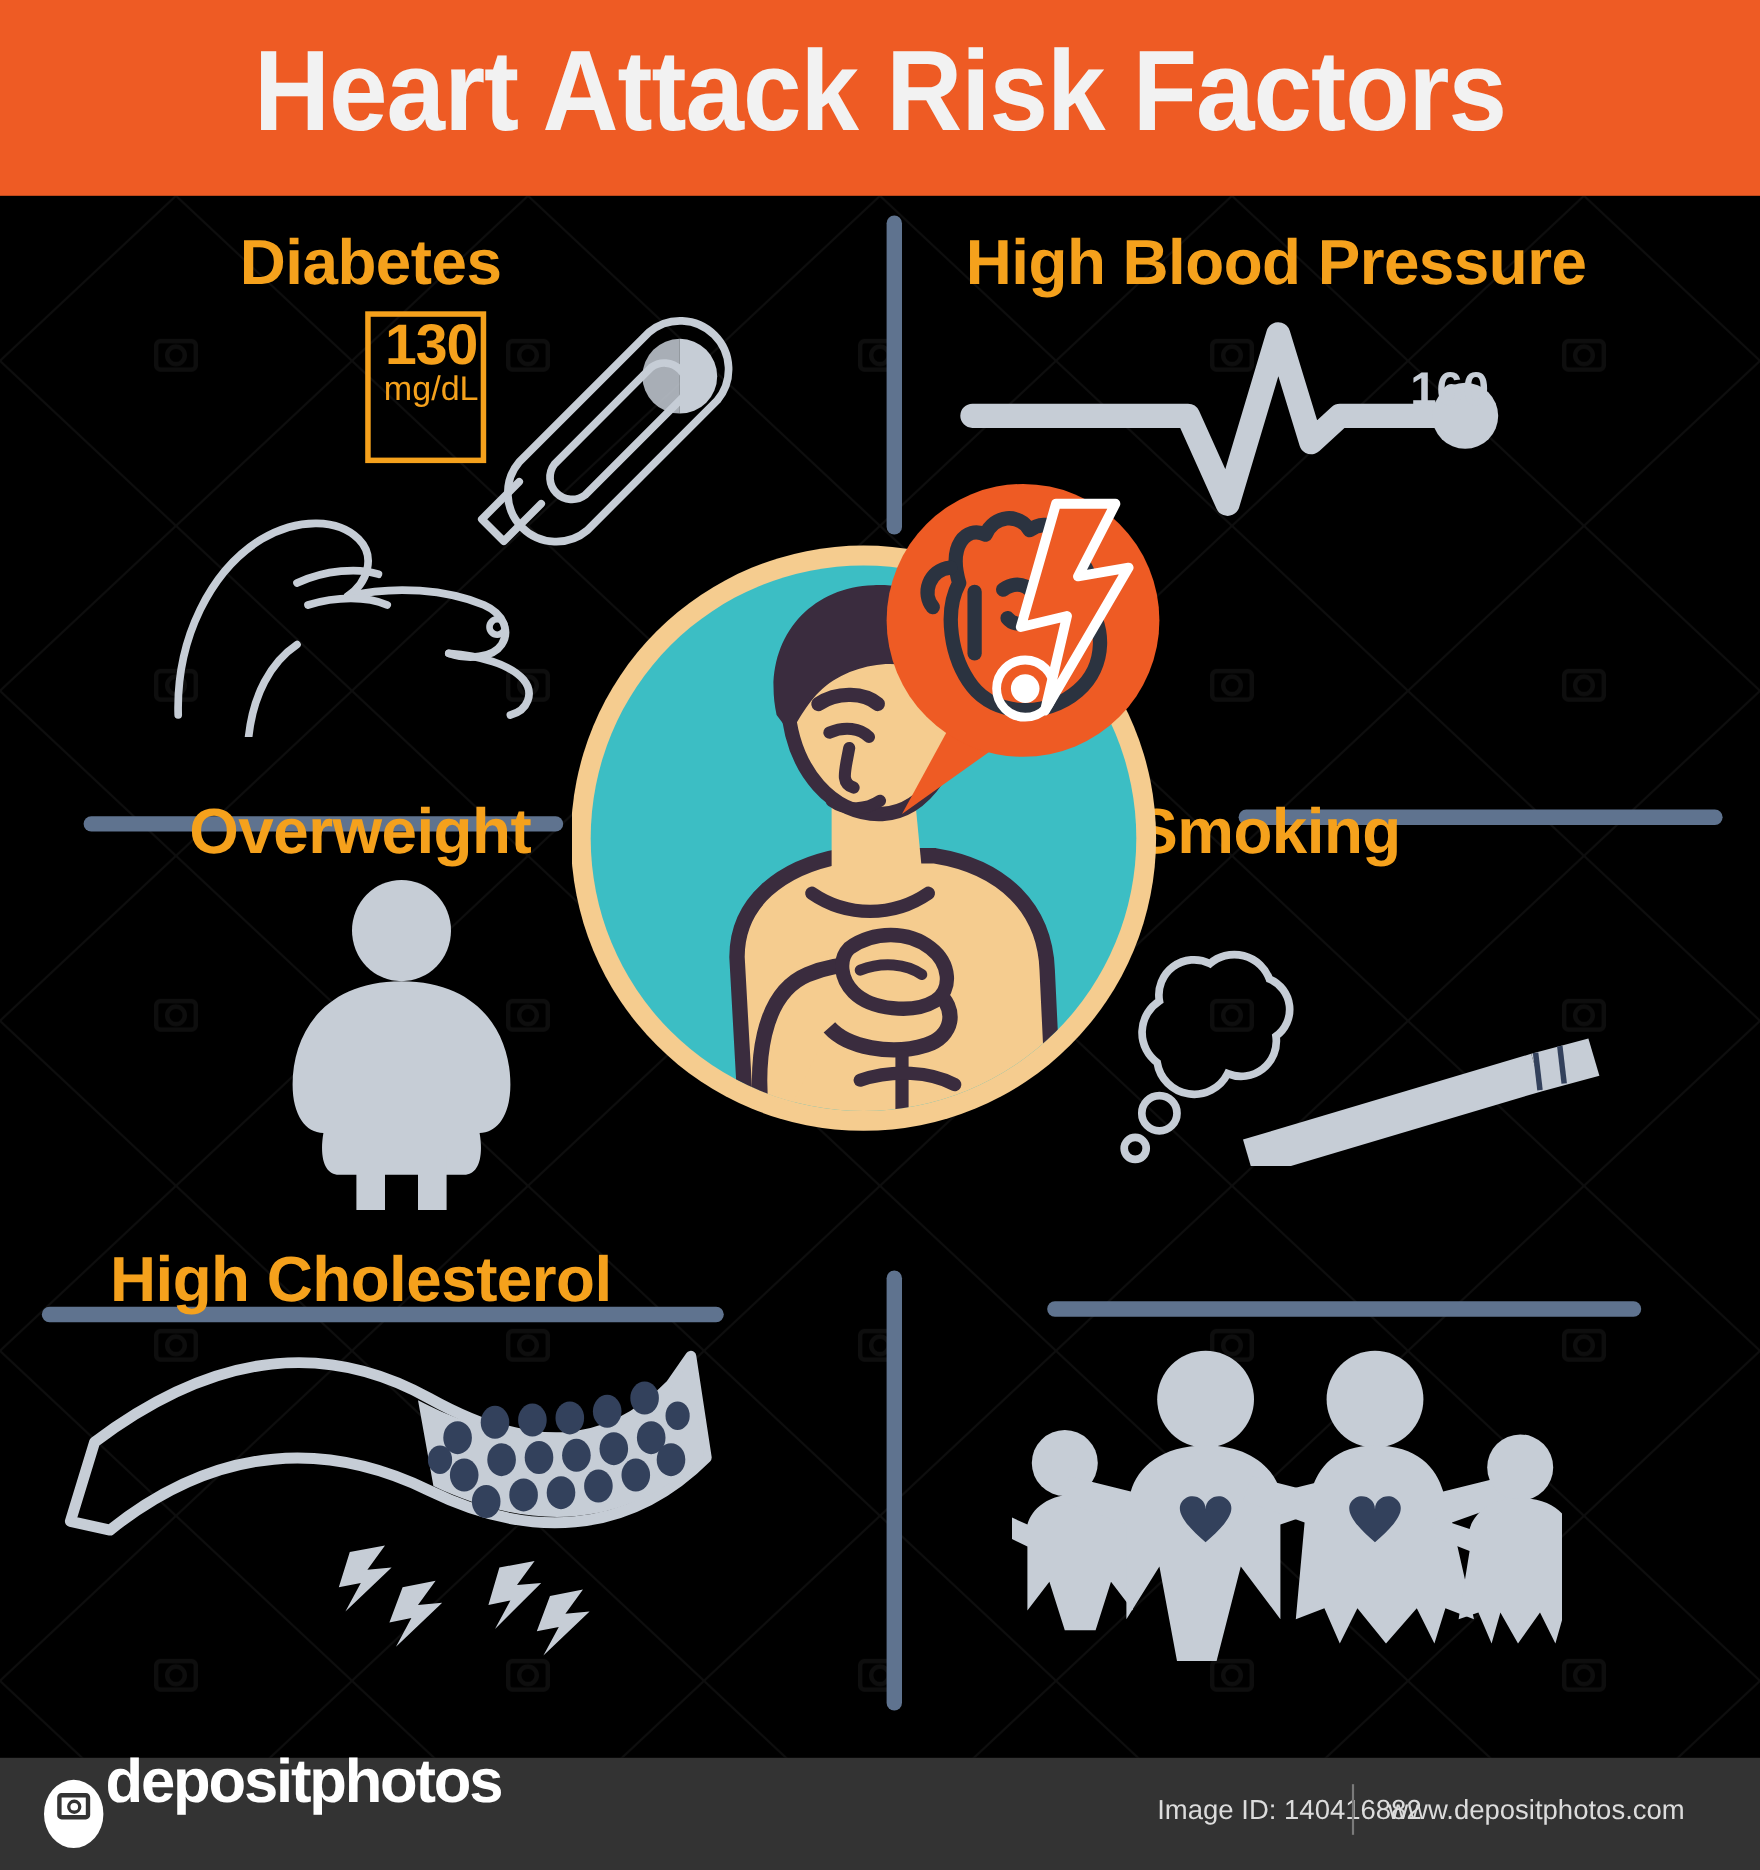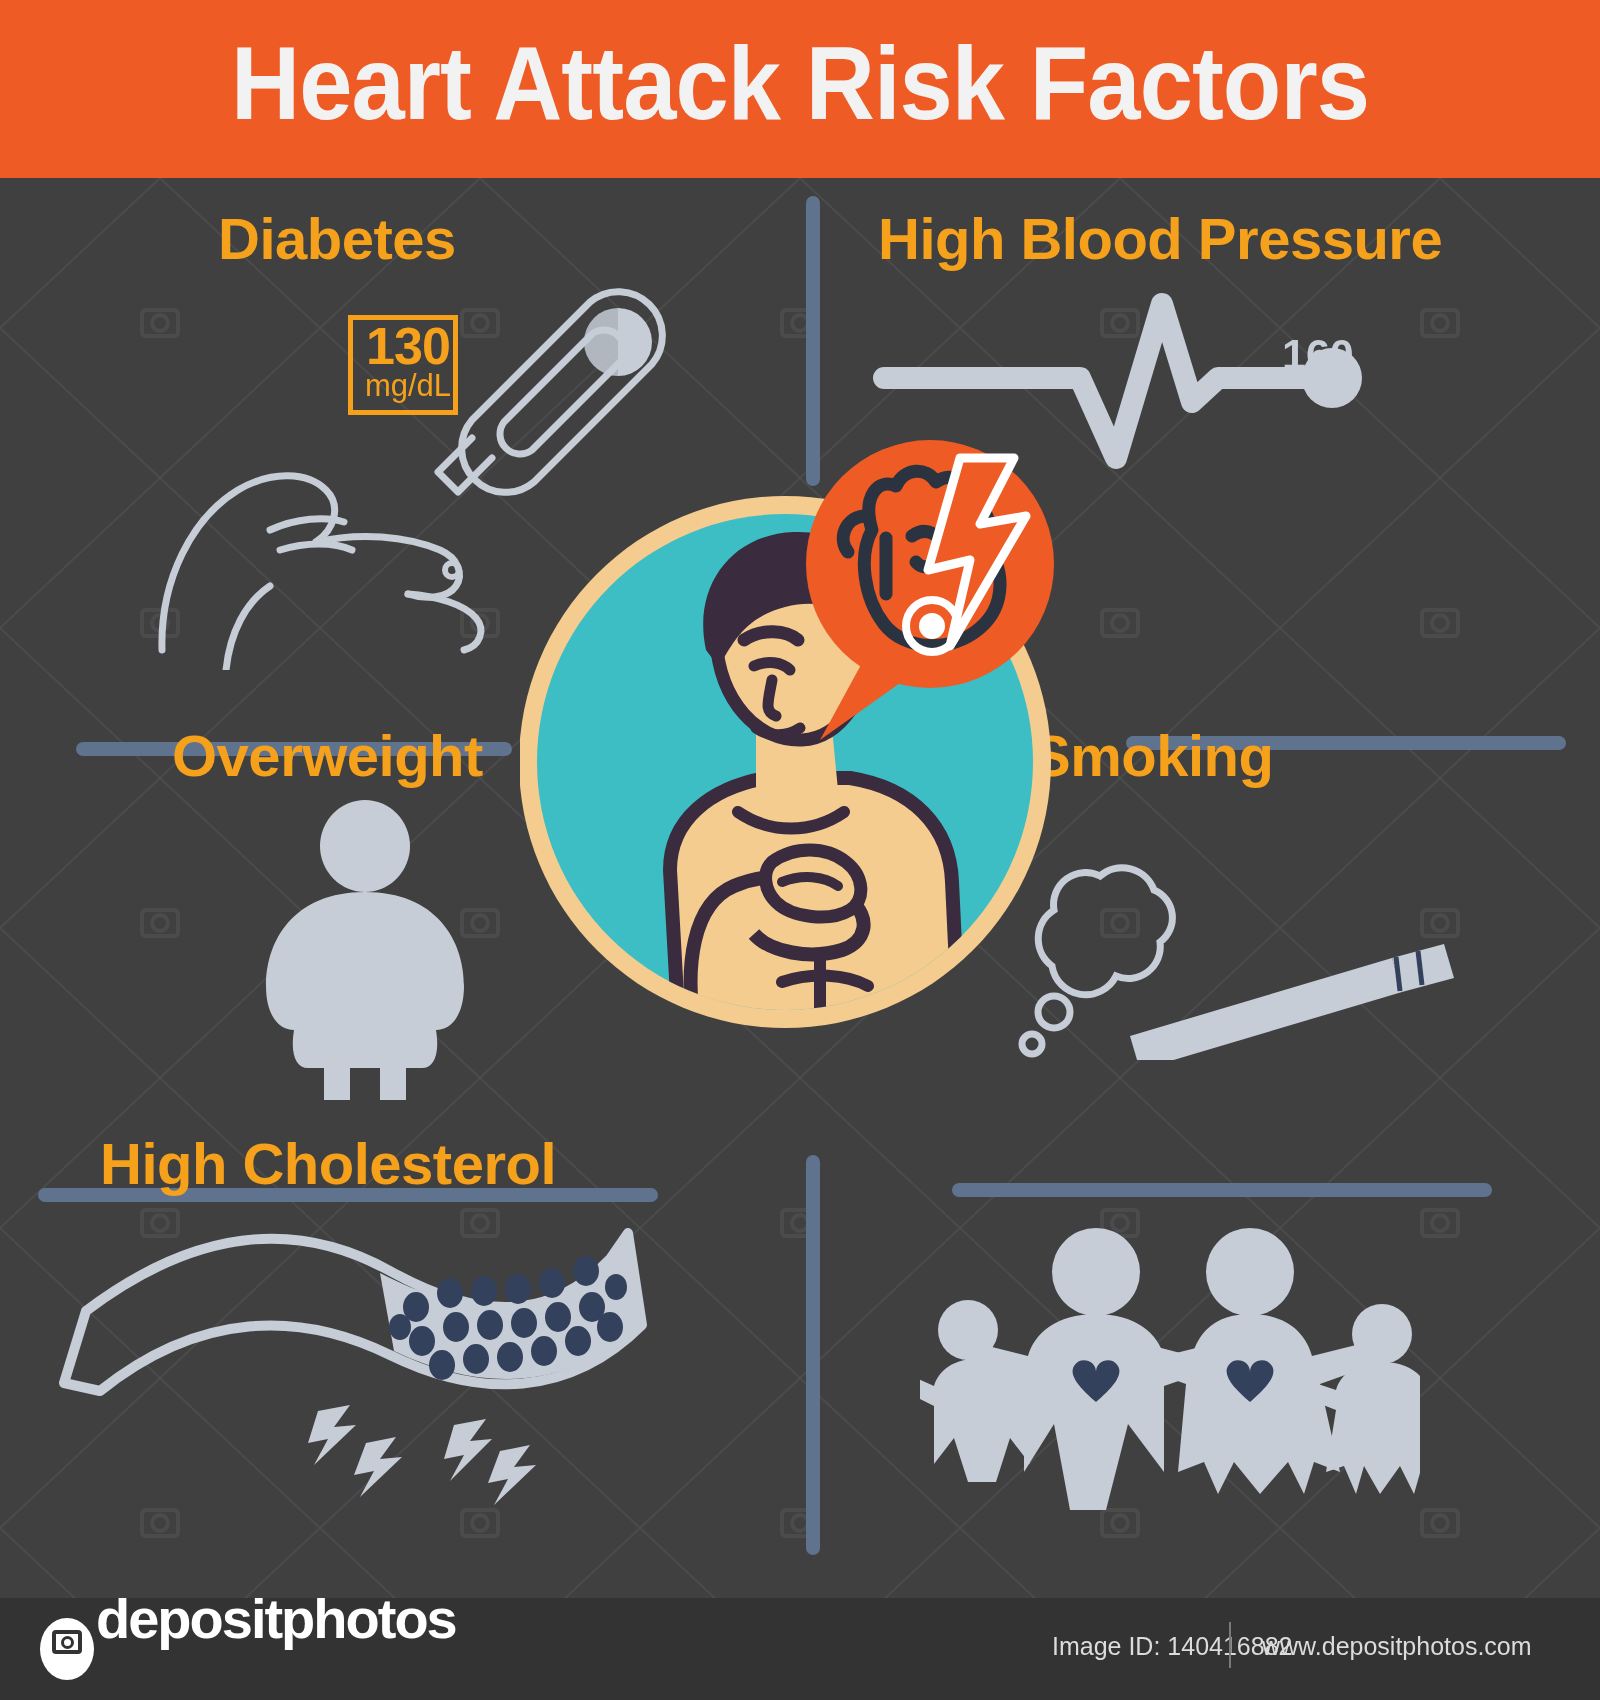--- a/index.html
+++ b/index.html
@@ -1,17 +1,17 @@
 <!DOCTYPE html>
 <html><head>
 <meta charset="utf-8">
 <style>
   html,body{margin:0;padding:0;background:#2e3e58;}
   body{font-family:"Liberation Sans", sans-serif;}
-  #page{position:relative;width:1600px;height:1700px;background:#404040;overflow:hidden;}
+  #page{position:relative;width:1600px;height:1700px;background:#000000;overflow:hidden;}
 
   
   .header-band{position:absolute;left:0;top:0;width:1600px;height:178px;background:#ee5b24;}
   .header-title{position:absolute;left:0;top:24px;width:1600px;text-align:center;
       color:#f2f2f2;font-size:104px;font-weight:bold;letter-spacing:-1px;
       font-family:"Liberation Sans Narrow","Liberation Sans",sans-serif;
       transform:scaleX(.92);transform-origin:center top;white-space:nowrap;}
 
   
   .sec-title{position:absolute;color:#f5a11c;font-weight:bold;white-space:nowrap;
@@ -38,22 +38,22 @@
   .icon-box{position:absolute;}
   #ic-diabetes{left:120px;top:250px;width:580px;height:420px;}
   #ic-bp{left:870px;top:290px;width:560px;height:190px;}
   #ic-overweight{left:250px;top:800px;width:230px;height:300px;}
   #ic-smoking{left:1000px;top:840px;width:460px;height:220px;}
   #ic-chol{left:50px;top:1215px;width:620px;height:300px;}
   #ic-family{left:920px;top:1210px;width:500px;height:300px;}
   #ic-center{left:520px;top:490px;width:540px;height:560px;}
   #ic-bubble{left:800px;top:440px;width:260px;height:310px;}
 
-  .val-130-box{position:absolute;left:348px;top:283px;width:110px;height:100px;
-      border:5px solid #f5a11c;box-sizing:border-box;margin-top:32px;}
+  .val-130-box{position:absolute;left:332px;top:283px;width:110px;height:138px;
+      border:5px solid #f5a11c;box-sizing:border-box;}
   .val-130{position:absolute;left:0;top:-4px;width:110px;text-align:center;
       color:#f5a11c;font-size:52px;font-weight:bold;letter-spacing:-1px;}
   .val-unit{position:absolute;left:0;top:48px;width:110px;text-align:center;
       color:#f5a11c;font-size:31px;font-weight:normal;}
   .bp-value{position:absolute;left:1282px;top:330px;color:#c6cdd6;
       font-size:43px;font-weight:bold;}
 
   
   .footer{position:absolute;left:0;top:1598px;width:1600px;height:102px;background:#333333;}
   .dp-logo-text{position:absolute;left:96px;top:1586px;color:#ffffff;

